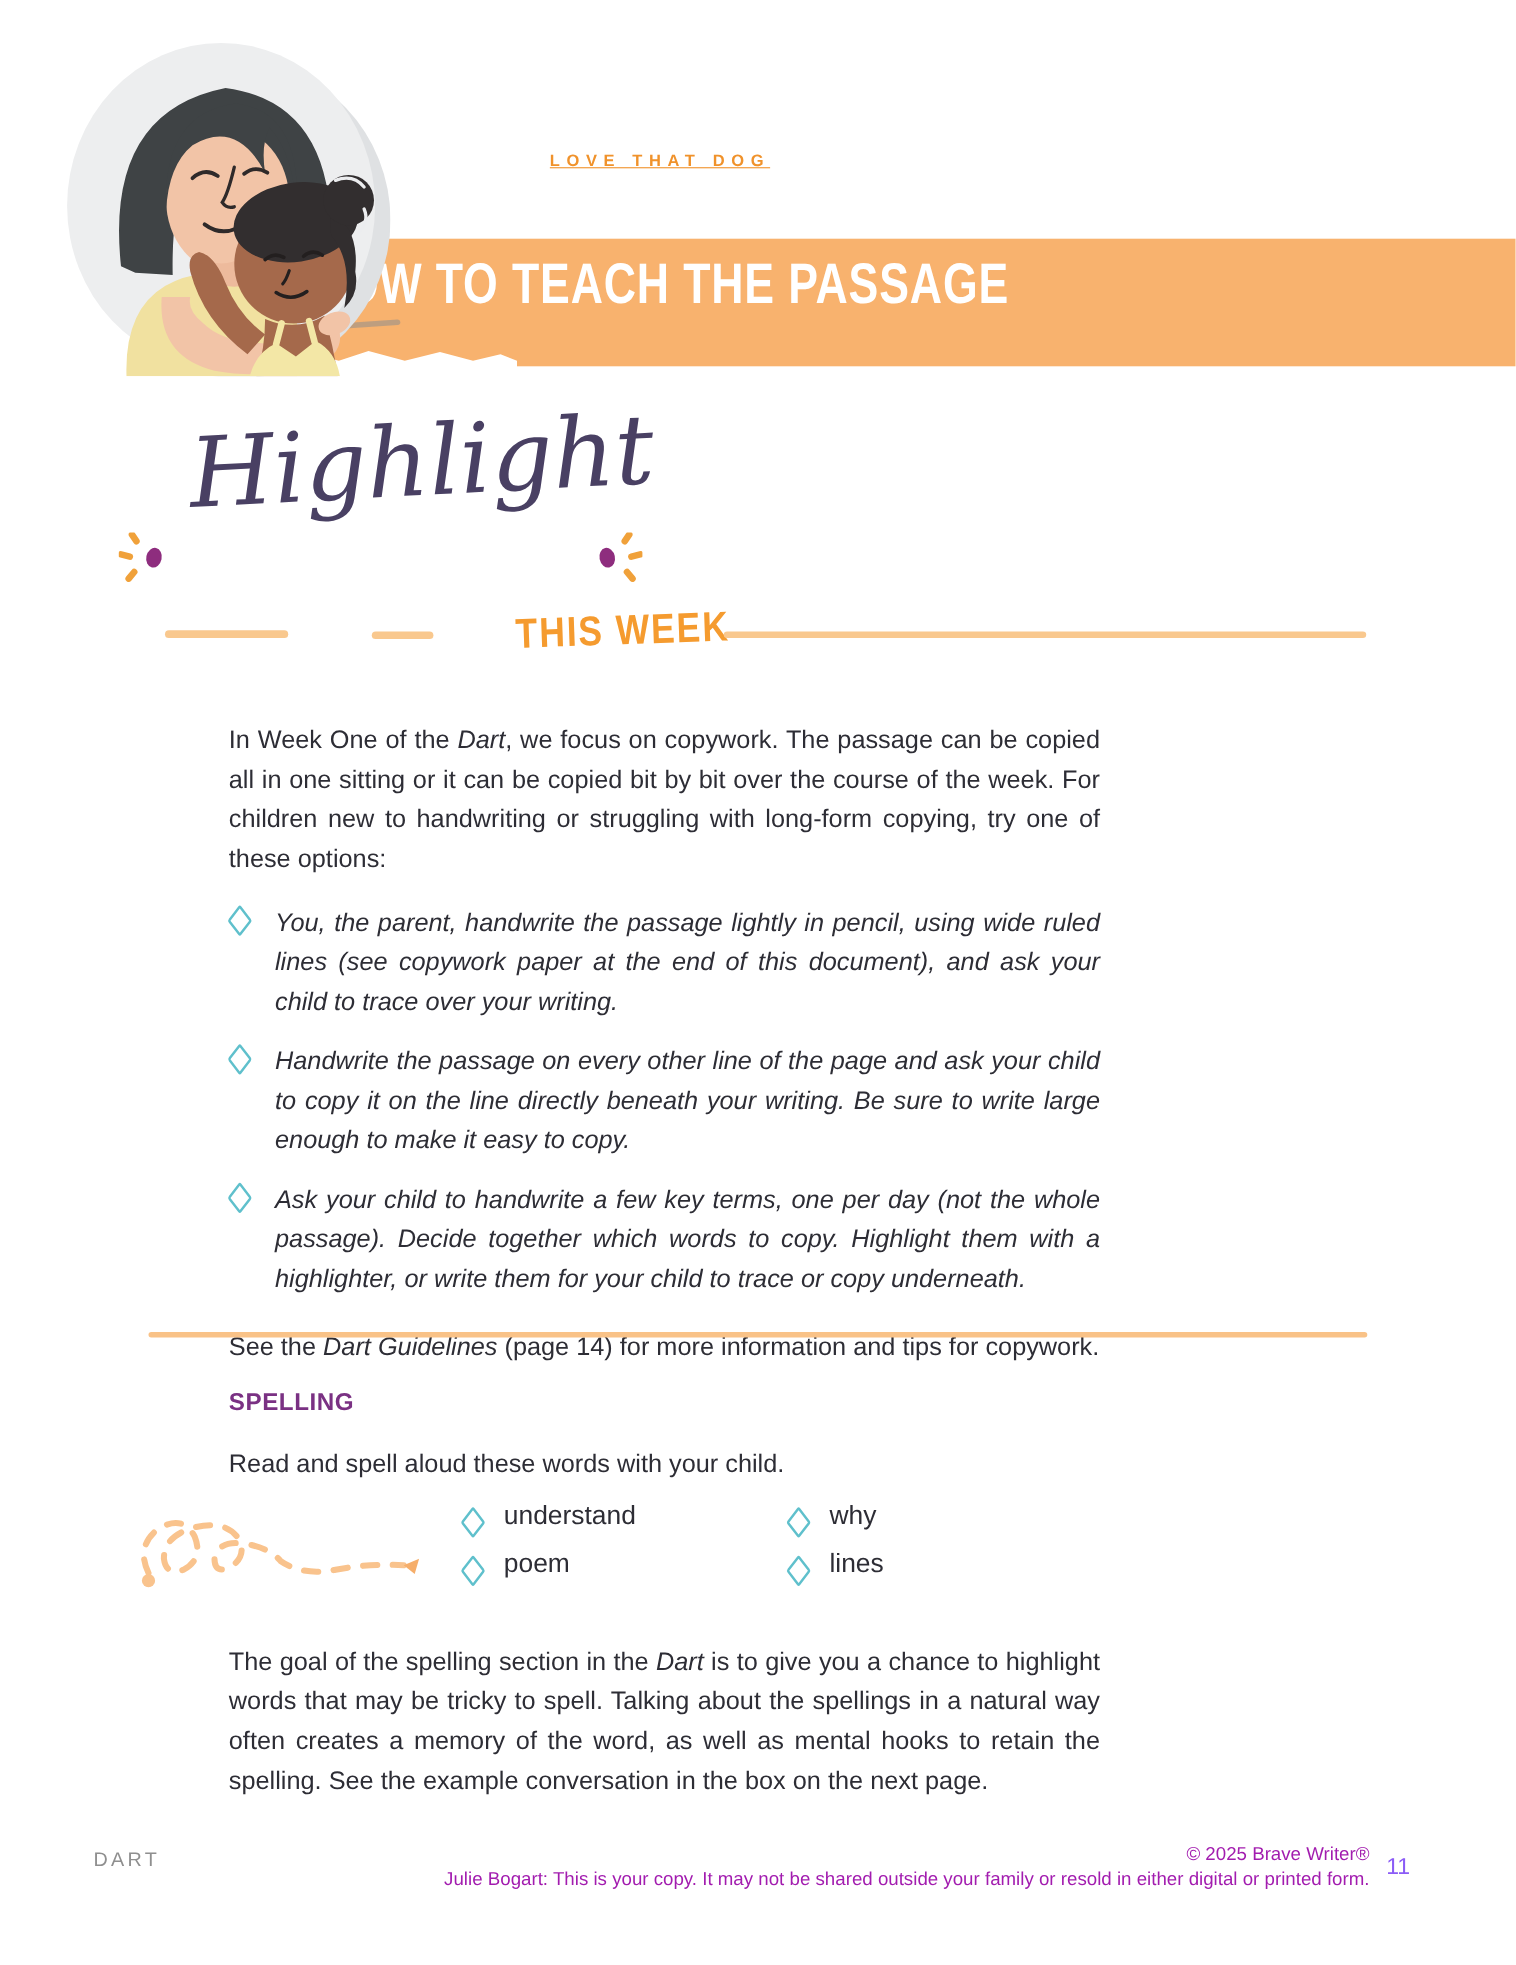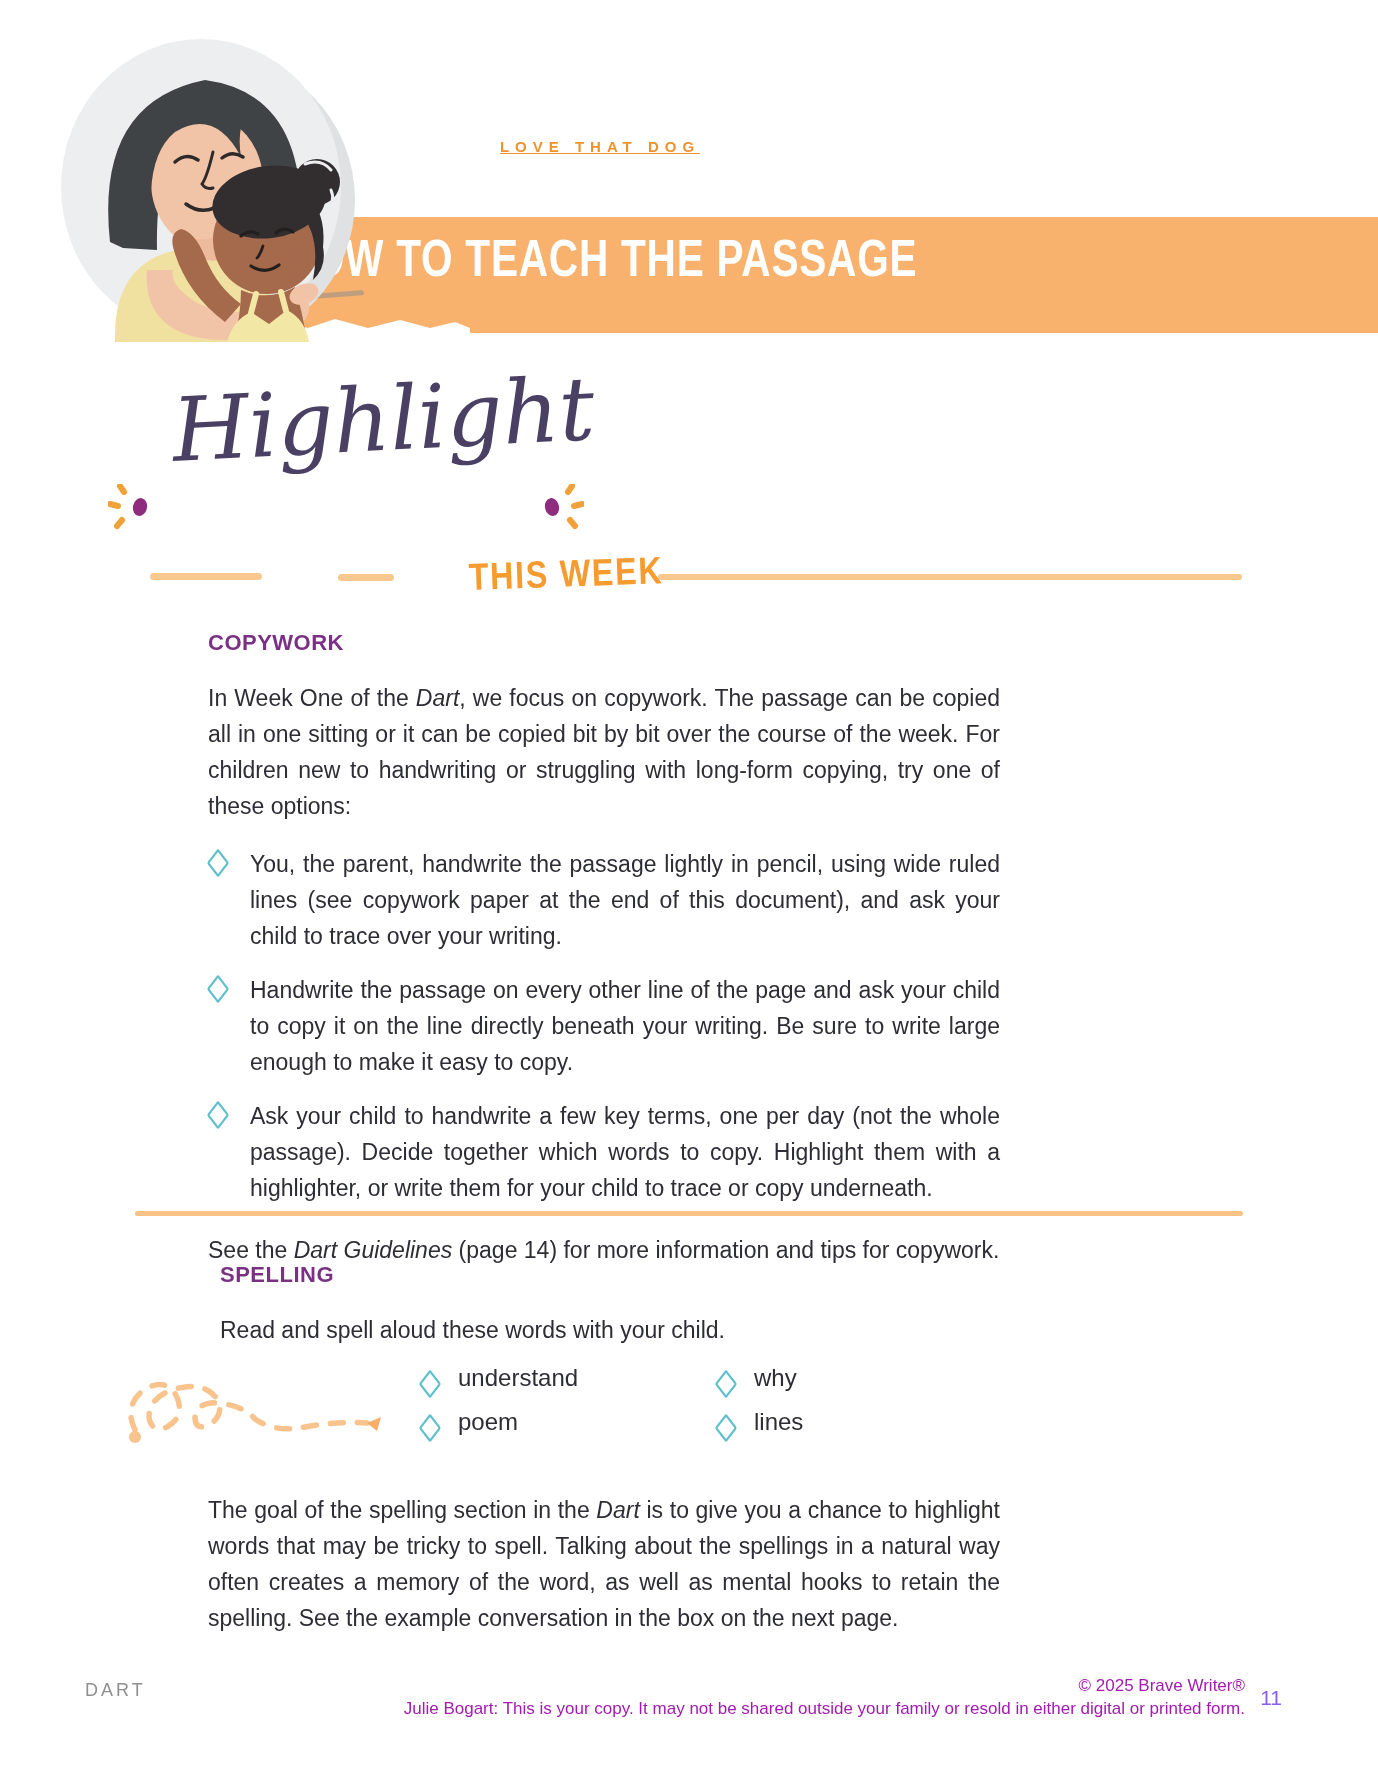--- a/index.html
+++ b/index.html
@@ -30,29 +30,29 @@
     letter-spacing:2px;transform:rotate(-2deg) scaleX(0.85);transform-origin:left top;}
   .hero-line{position:absolute;left:658px;top:574px;width:584px;height:6px;border-radius:3px;background:#F9C88E;}
 
   
   .section-heading{margin:0;color:#7A3183;font-size:22px;font-weight:bold;letter-spacing:.5px;}
   .copywork{position:absolute;left:208px;top:630px;width:792px;}
   .body-text{font-size:23px;line-height:36px;text-align:justify;margin:0;}
   .copywork .intro{margin-top:24px;}
   em{font-style:italic;}
   .bullets{margin-top:22px;}
-  .bullet-item{display:flex;align-items:flex-start;margin-bottom:18px;}
+  .bullet-item{display:flex;align-items:flex-start;margin-bottom:18px;font-style:italic;}
   .diamond{display:inline-block;width:12px;height:12px;border:2.5px solid #5FC0CC;border-radius:2px;
     transform:scaleY(1.3) rotate(45deg);flex:none;margin:9px 24px 0 2px;}
   .bullet-text{flex:1;font-size:23px;line-height:36px;text-align:justify;}
   .outro{margin-top:26px;}
 
   .divider{position:absolute;left:135px;top:1211px;width:1108px;height:5px;border-radius:3px;background:#F9C287;}
 
-  .spelling{position:absolute;left:220px;top:1262px;width:792px;}
+  .spelling{position:absolute;left:208px;top:1262px;width:792px;}
   .spelling .intro{margin-top:24px;text-align:left;}
   .word-grid{position:absolute;left:420px;top:1348px;display:flex;}
   .word-col{width:296px;}
   .word-row{display:flex;align-items:flex-end;height:44px;}
   .word-row .diamond{margin:0 20px 0 2px;}
   .word-label{font-size:24px;}
   .doodle{position:absolute;left:105px;top:1375px;width:300px;height:75px;}
   .goal{position:absolute;left:208px;top:1492px;width:792px;}
 
   
@@ -130,21 +130,20 @@
     <path d="M16,8 L12,2" stroke="#F0A13A" stroke-width="6" stroke-linecap="round"></path>
     <path d="M10,22 L2,20" stroke="#F0A13A" stroke-width="6" stroke-linecap="round"></path>
     <path d="M14,36 L9,42" stroke="#F0A13A" stroke-width="6" stroke-linecap="round"></path>
   </svg>
   <div class="dash dash1"></div>
   <div class="dash dash2"></div>
   <div class="subtitle">THIS WEEK</div>
   <div class="hero-line"></div>
 
   <div class="copywork">
-    <h3 class="section-heading">COPYWORK</h3>
     <p class="body-text intro"><span>In Week One of the </span><em>Dart</em><span>, we focus on copywork. The passage can be copied all in one sitting or it can be copied bit by bit over the course of the week. For children new to handwriting or struggling with long-form copying, try one of these options:</span></p>
     <div class="bullets">
         <div class="bullet-item">
           <span class="diamond"></span>
           <span class="bullet-text"><span>You, the parent, handwrite the passage lightly in pencil, using wide ruled lines (see copywork paper at the end of this document), and ask your child to trace over your writing.</span></span>
         </div>
         <div class="bullet-item">
           <span class="diamond"></span>
           <span class="bullet-text"><span>Handwrite the passage on every other line of the page and ask your child to copy it on the line directly beneath your writing. Be sure to write large enough to make it easy to copy.</span></span>
         </div>

